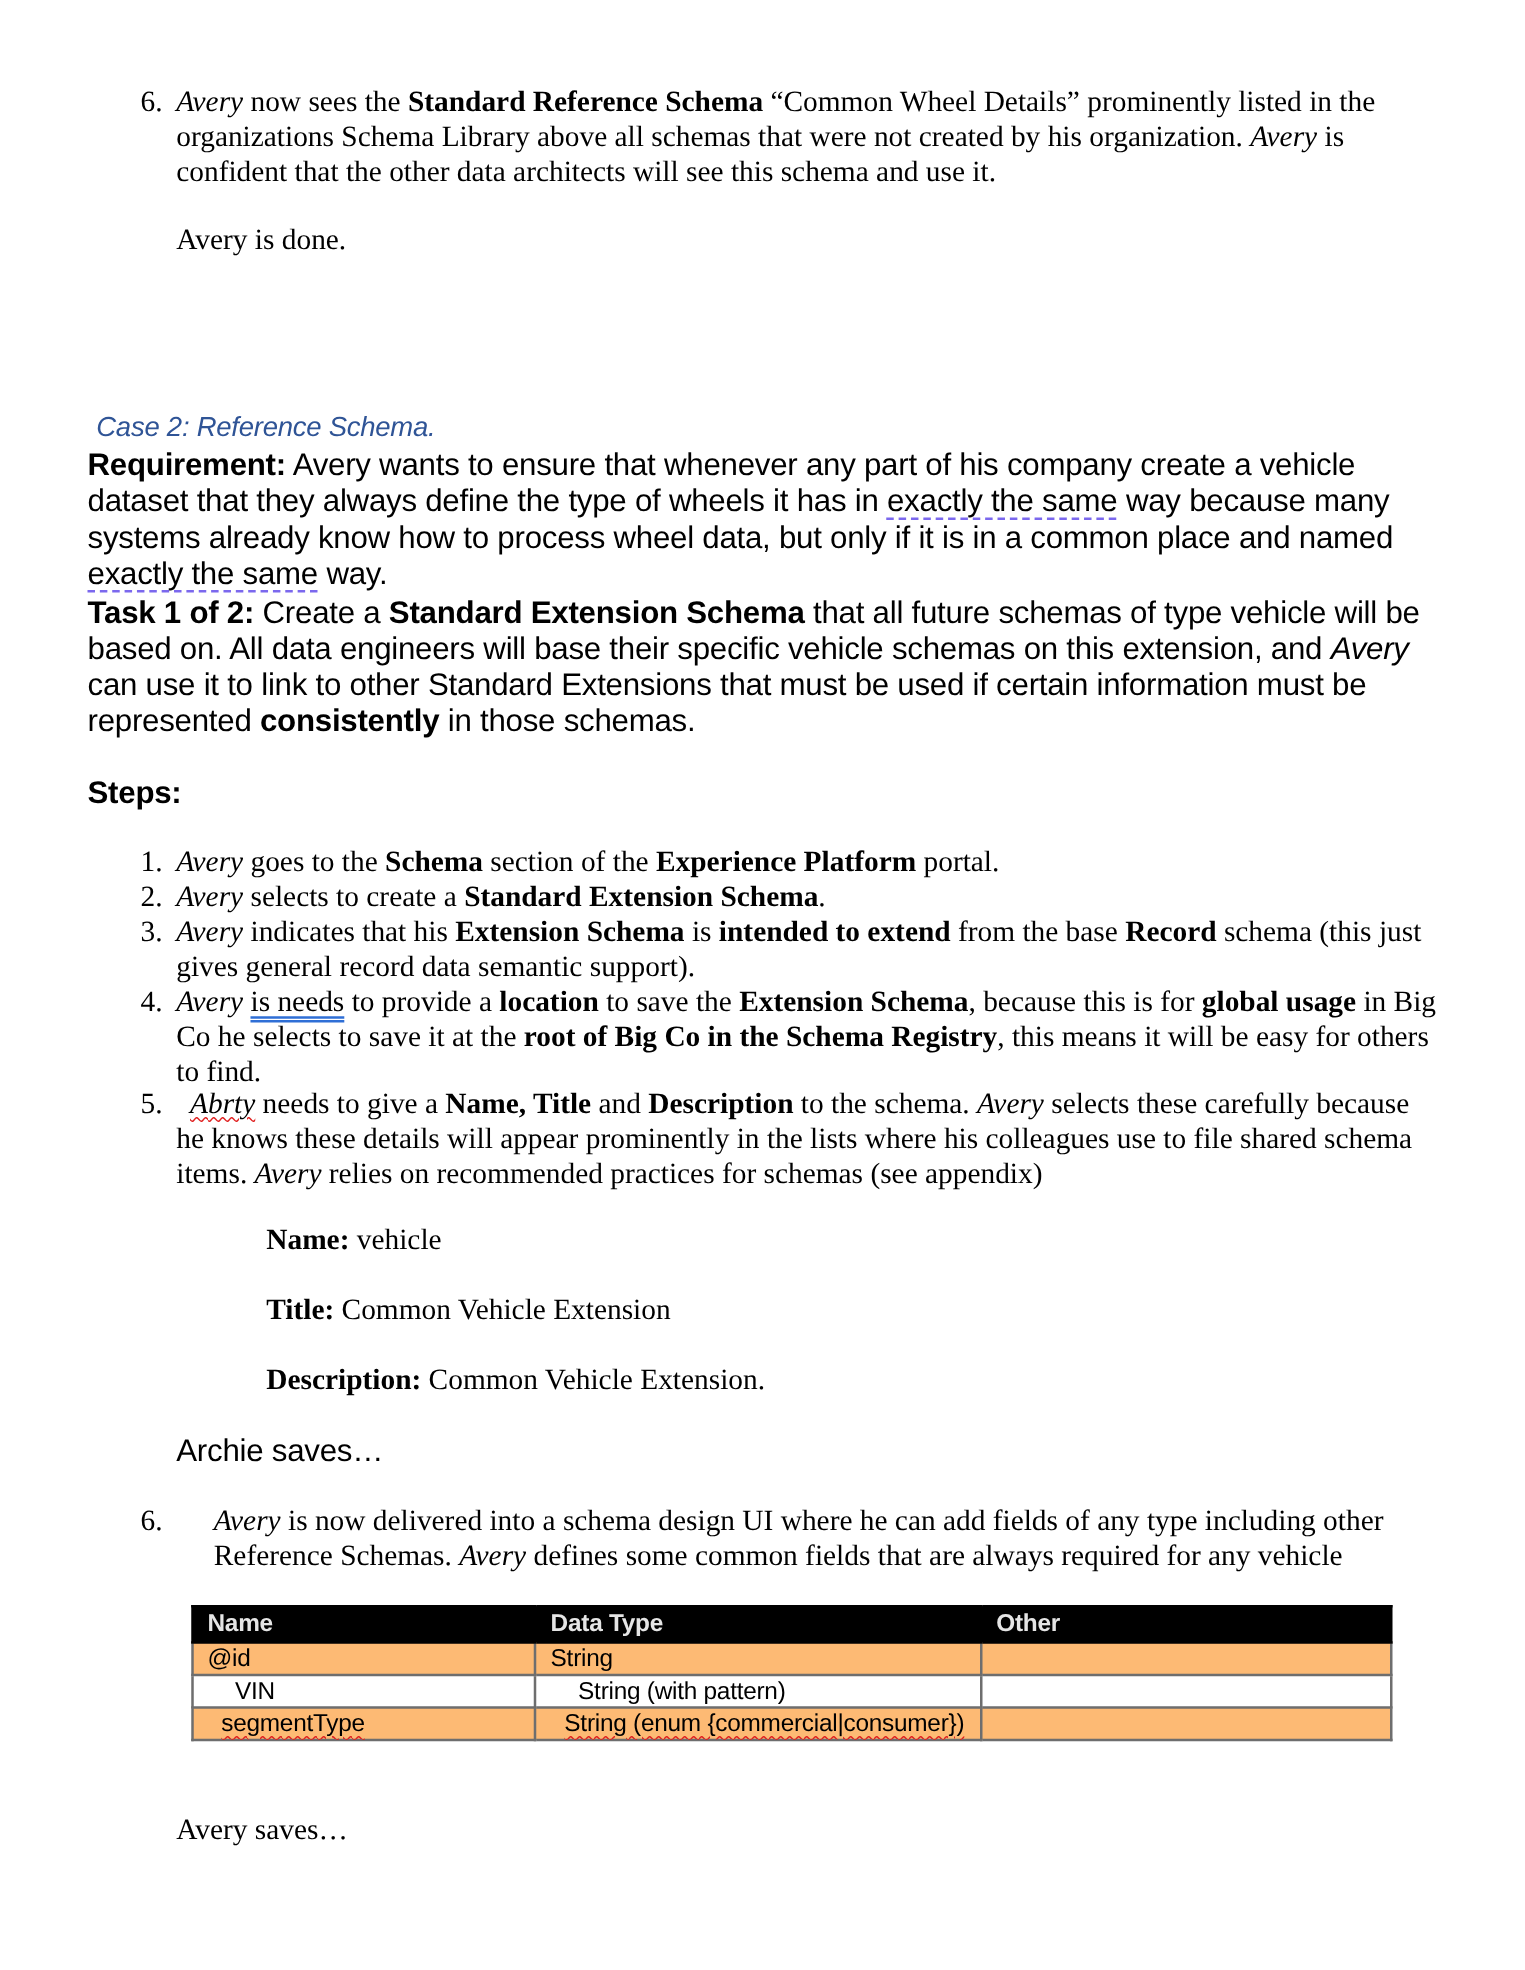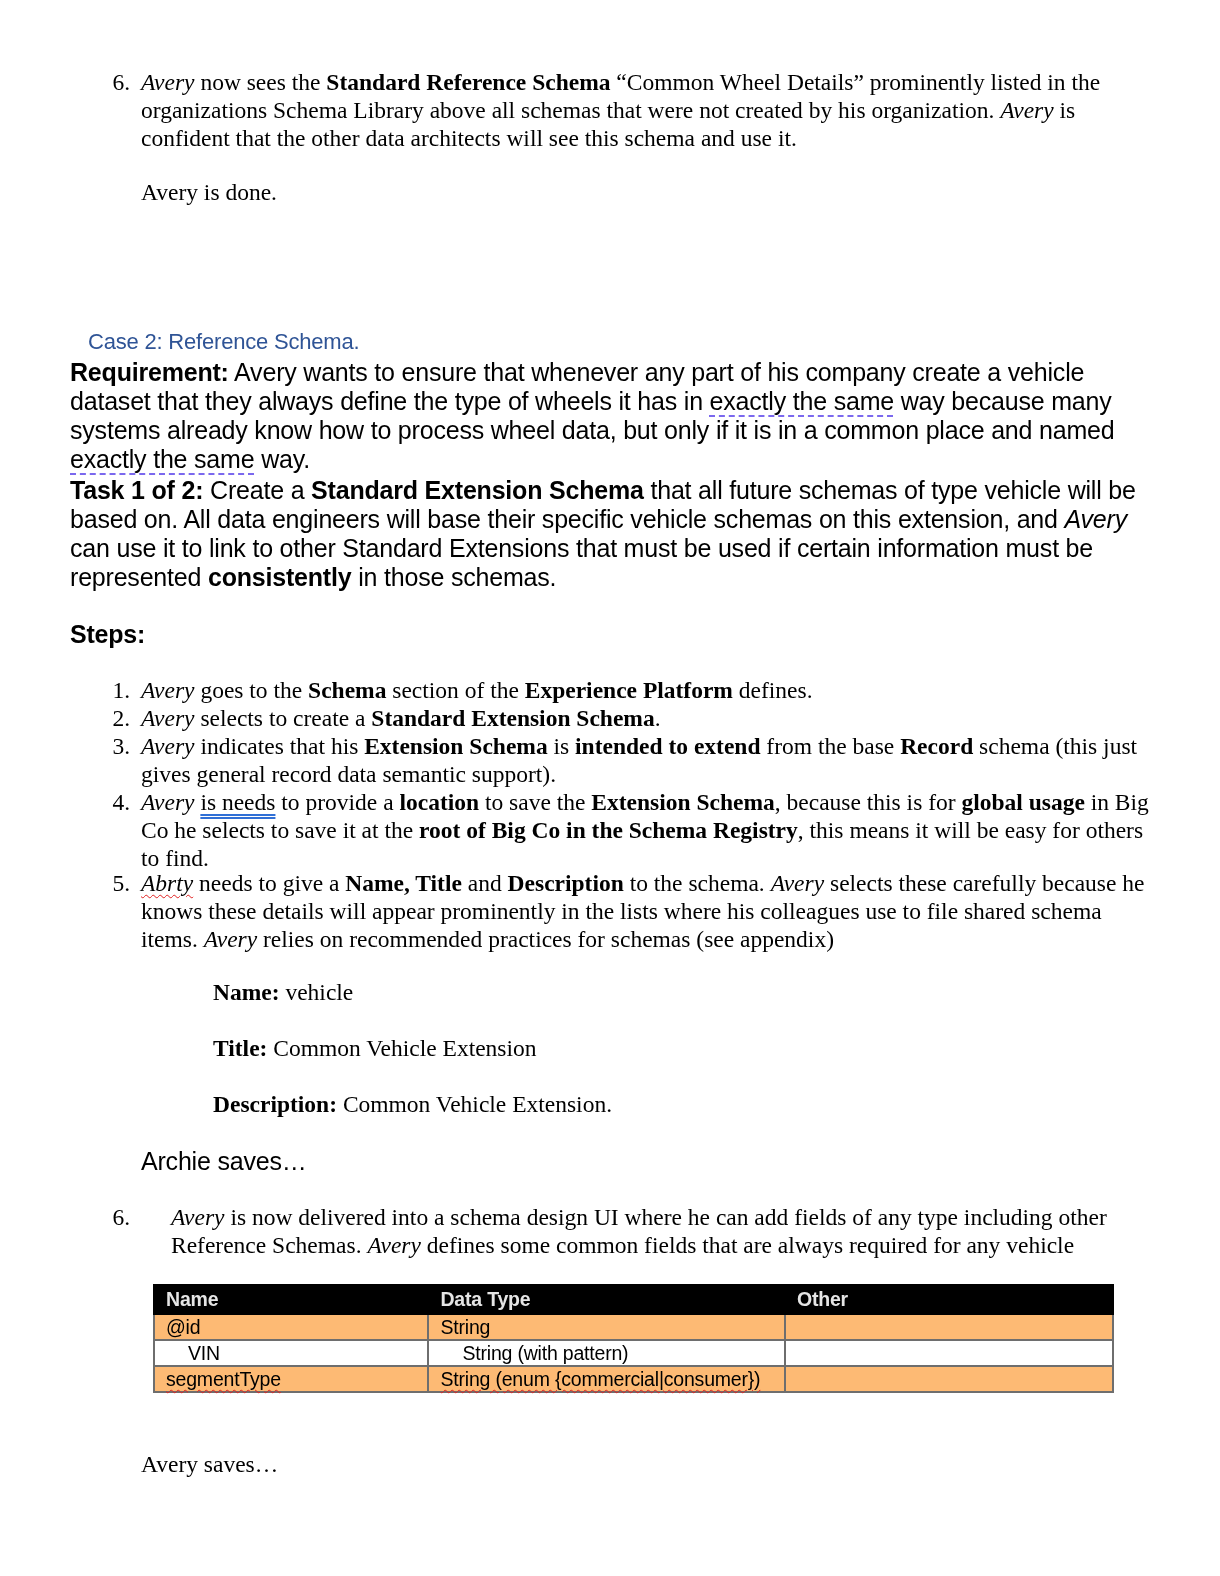--- a/index.html
+++ b/index.html
@@ -10,57 +10,57 @@
   b { font-weight: bold; }
   i { }
 
   .num { position: absolute; width: 30px; text-align: right; }
   .item-text { position: absolute; left: 141px; width: 1010px; }
 
   .heading { color: #2F5496; font-family: "Liberation Sans", "DejaVu Sans", sans-serif; font-size: 22px; line-height: 28px; font-weight: normal; letter-spacing: -0.2px; }
 
   .dotted { text-decoration: underline dashed #7B68EE; text-decoration-thickness: 2px; text-underline-offset: 5px; }
   .grammar { text-decoration: underline double #2F6FD6; text-underline-offset: 4px; }
-  .spell { text-decoration: underline wavy #E02020; text-decoration-thickness: 1px; text-underline-offset: 3px; }
+  .spell { text-decoration: underline wavy #E02020; text-decoration-thickness: 1px; text-underline-offset: 3px; margin-left: 11px; }
 
   table.fields { position: absolute; left: 153px; top: 1284px; width: 961px; border-collapse: collapse; font-family: "Liberation Sans", "DejaVu Sans", sans-serif; font-size: 19.5px; letter-spacing: -0.2px; }
   table.fields th { background: #000; color: #e5e5e5; text-align: left; font-weight: bold; height: 27px; padding: 0 0 0 11px; border: 2px solid #000; }
   table.fields td { height: 24px; padding: 0 0 0 11px; border: 2px solid #6e6e6e; line-height: 22px; }
   table.fields tr.shaded td { background: #fdba74; }
   table.fields tr.plain td { background: #ffffff; padding-left: 33px; }
   col.c1 { width: 275px; } col.c2 { width: 357px; } col.c3 { width: 329px; }
 </style>
 </head>
 <body>
 
 <div class="serif">
   <span class="num abs" style="left:100px; top:68px;">6.</span>
   <div class="item-text" style="top:68px;">
     <i>Avery</i><span> now sees the </span><b>Standard Reference Schema</b><span> “Common Wheel Details” prominently listed in the organizations Schema Library above all schemas that were not created by his organization. </span><i>Avery</i><span> is confident that the other data architects will see this schema and use it.</span>
   </div>
   <div class="abs" style="left:141px; top:178px;">Avery is done.</div>
 </div>
 
-<div class="heading abs" style="left:88px; top:328px;">Case 2: Reference Schema.</div>
+<div class="heading abs" style="left:77px; top:328px;font-style:italic;">Case 2: Reference Schema.</div>
 
 <div class="sans abs" style="left:70px; top:358px; width:1090px;">
   <b>Requirement:</b><span> Avery wants to ensure that whenever any part of his company create a vehicle dataset that they always define the type of wheels it has in </span><span class="dotted">exactly the same</span><span> way because many systems already know how to process wheel data, but only if it is in a common place and named </span><span class="dotted">exactly the same</span><span> way.</span>
 </div>
 
 <div class="sans abs" style="left:70px; top:476px; width:1075px;">
   <b>Task 1 of 2:</b><span> Create a </span><b>Standard Extension Schema</b><span> that all future schemas of type vehicle will be based on. All data engineers will base their specific vehicle schemas on this extension, and </span><i>Avery</i><span> can use it to link to other Standard Extensions that must be used if certain information must be represented </span><b>consistently</b><span> in those schemas.</span>
 </div>
 
 <div class="sans abs" style="left:70px; top:620px; font-weight:bold;">Steps:</div>
 
 <div class="serif">
 
   <span class="num abs" style="left:100px; top:676px;">1.</span>
   <div class="item-text" style="top:676px;">
-    <i>Avery</i><span> goes to the </span><b>Schema</b><span> section of the </span><b>Experience Platform</b><span> defines.</span>
+    <i>Avery</i><span> goes to the </span><b>Schema</b><span> section of the </span><b>Experience Platform</b><span> portal.</span>
   </div>
 
   <span class="num abs" style="left:100px; top:704px;">2.</span>
   <div class="item-text" style="top:704px;">
     <i>Avery</i><span> selects to create a </span><b>Standard Extension Schema</b><span>.</span>
   </div>
 
   <span class="num abs" style="left:100px; top:732px;">3.</span>
   <div class="item-text" style="top:732px;">
     <i>Avery</i><span> indicates that his </span><b>Extension Schema</b><span> is </span><b>intended to extend</b><span> from the base </span><b>Record</b><span> schema (this just gives general record data semantic support).</span>

